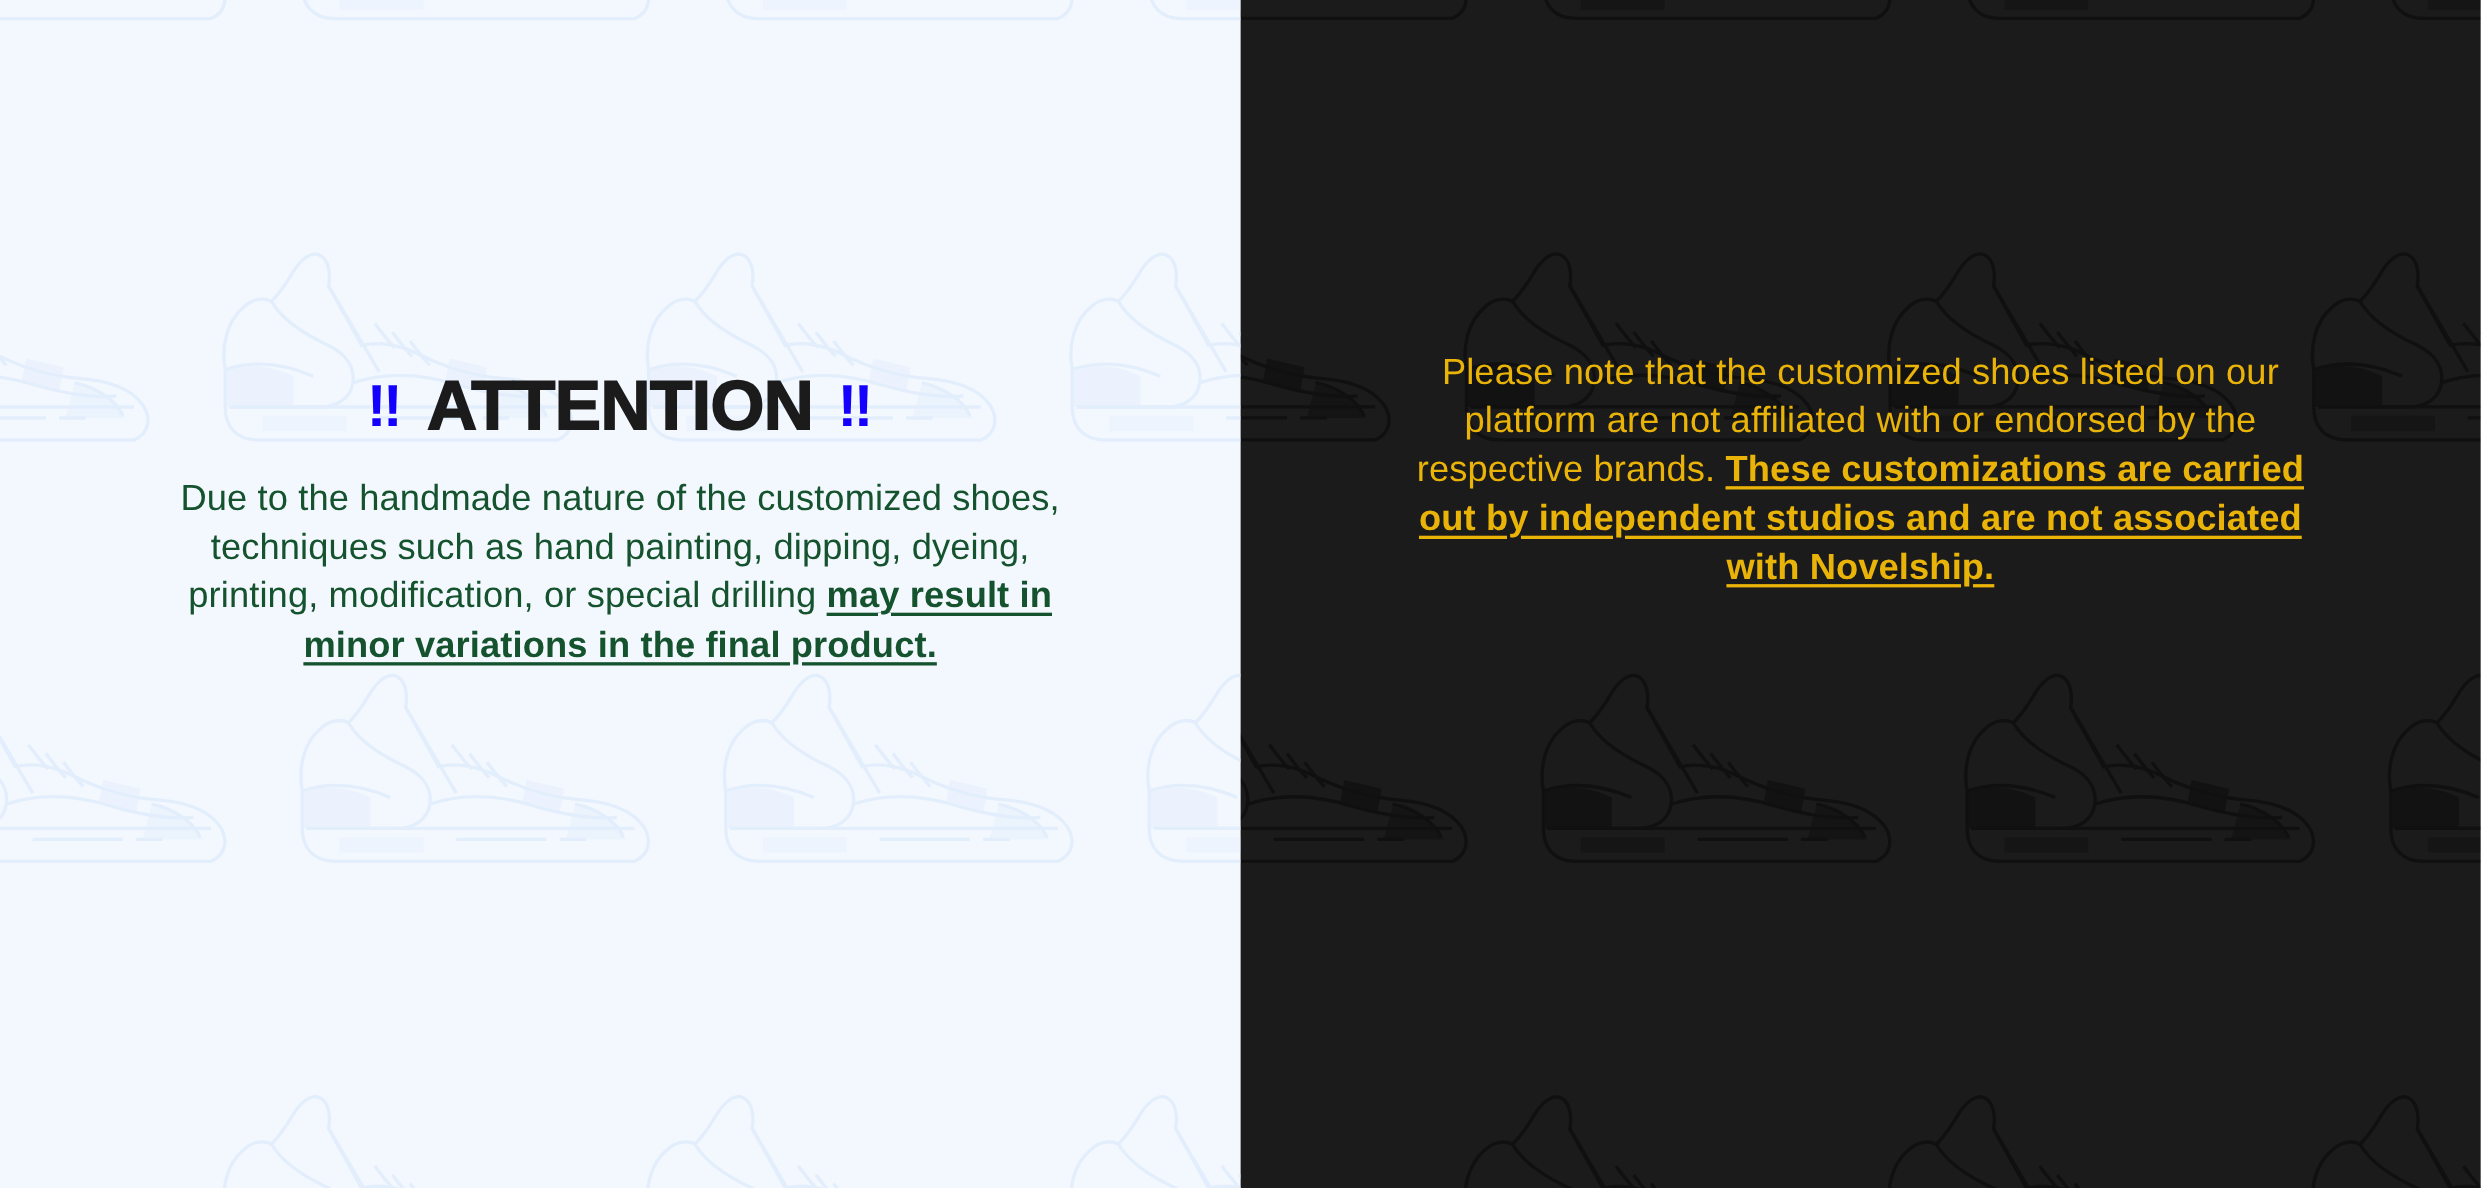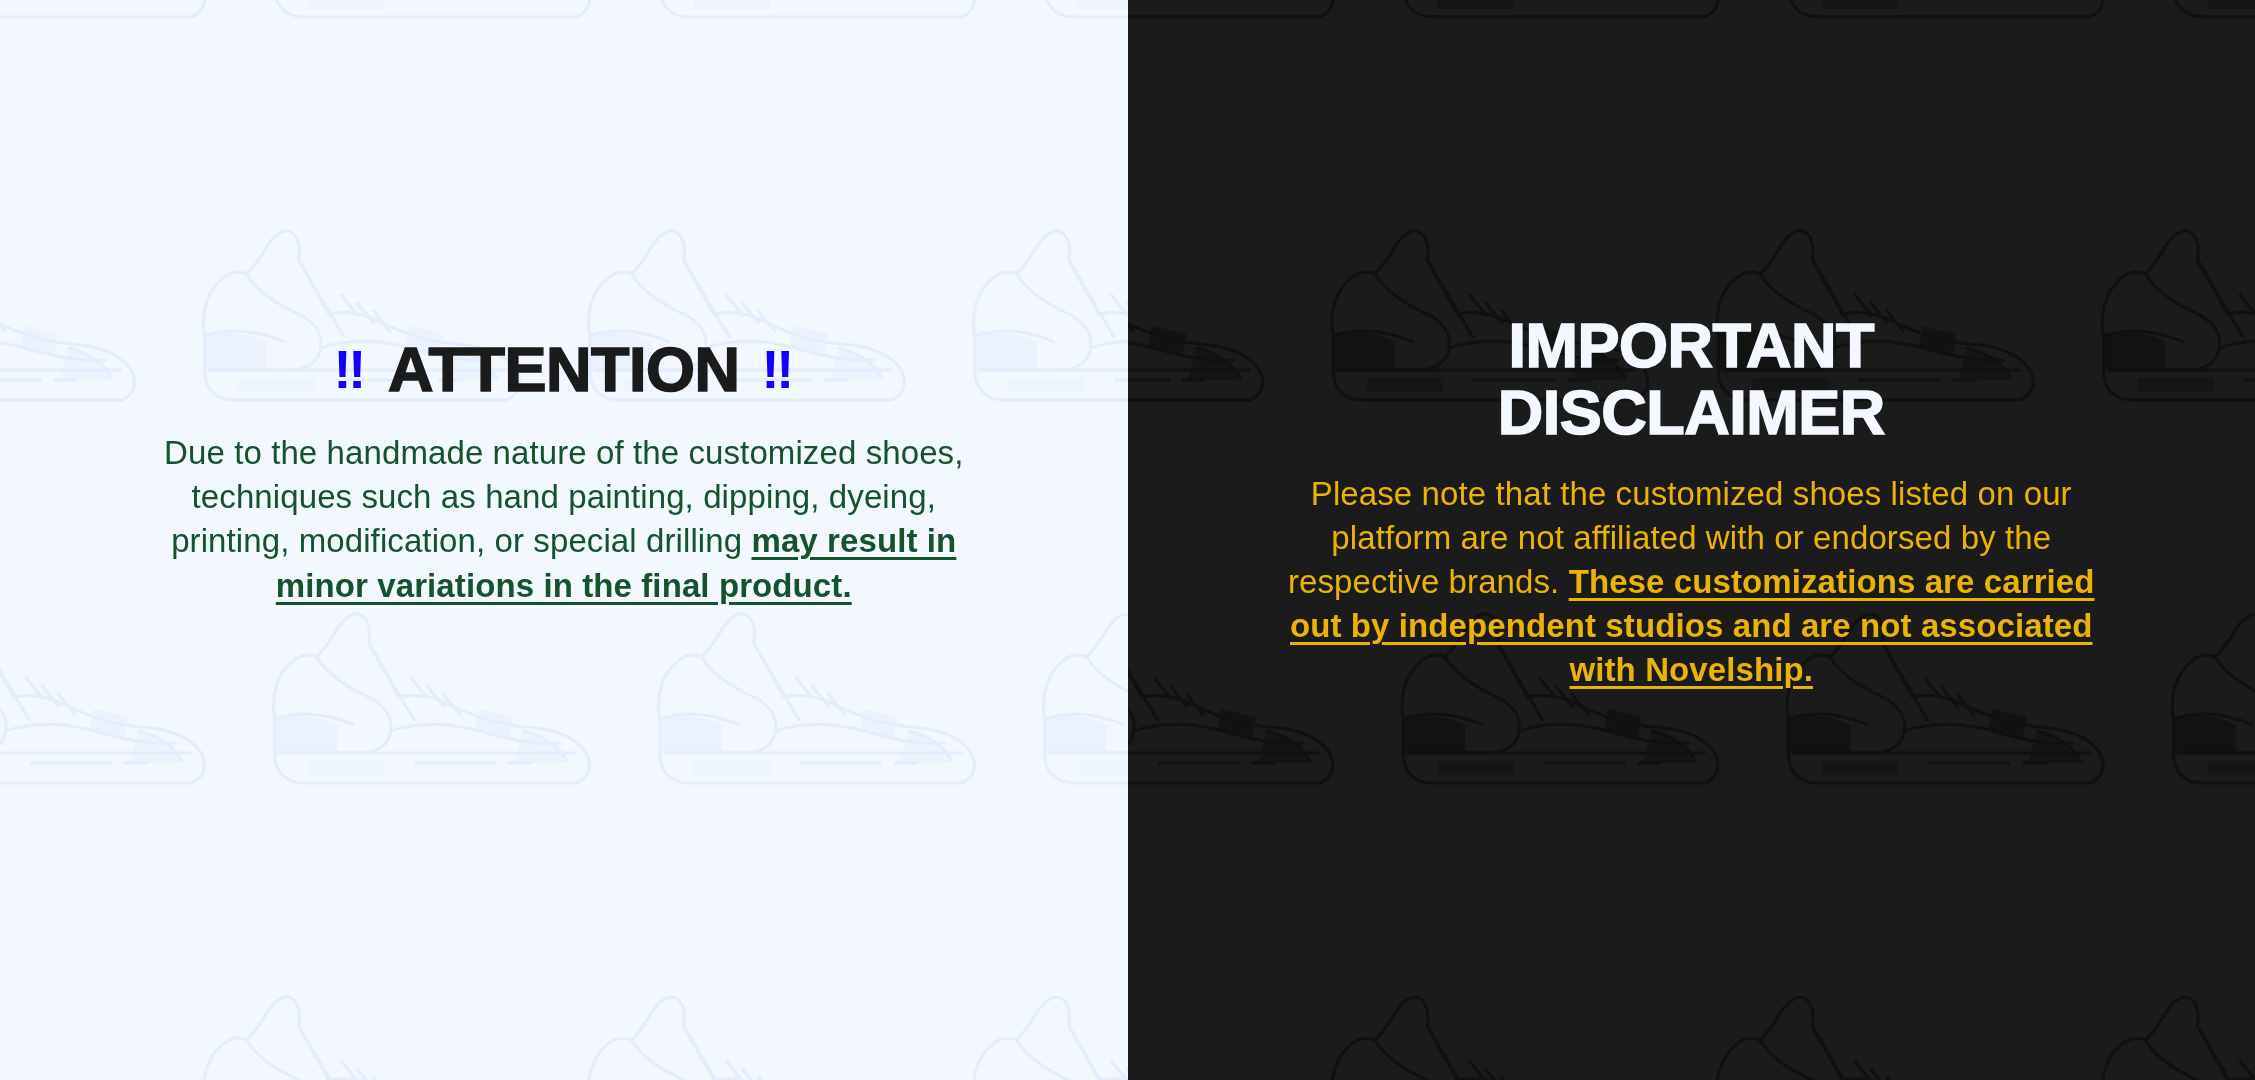--- a/index.html
+++ b/index.html
@@ -221,21 +221,17 @@
 
           <use href="#sneaker-d" x="-190" y="984"></use>
           <use href="#sneaker-d" x="195" y="984"></use>
           <use href="#sneaker-d" x="580" y="984"></use>
           <use href="#sneaker-d" x="965" y="984"></use>
         </g>
       </svg>
     </div>
 
     <div class="content content-dark">
-      <h1 class="headline headline-dark">
-        <span>IMPORTANT</span><br>
-        <span>DISCLAIMER</span>
-      </h1>
       <p class="body-copy body-dark"><span>Please note that the customized shoes listed on our platform are not affiliated with or endorsed by the respective brands. </span><span class="emph">These customizations are carried out by independent studios and are not associated with Novelship.</span></p>
     </div>
   </section>
 
 </div>
 
 </body></html>

